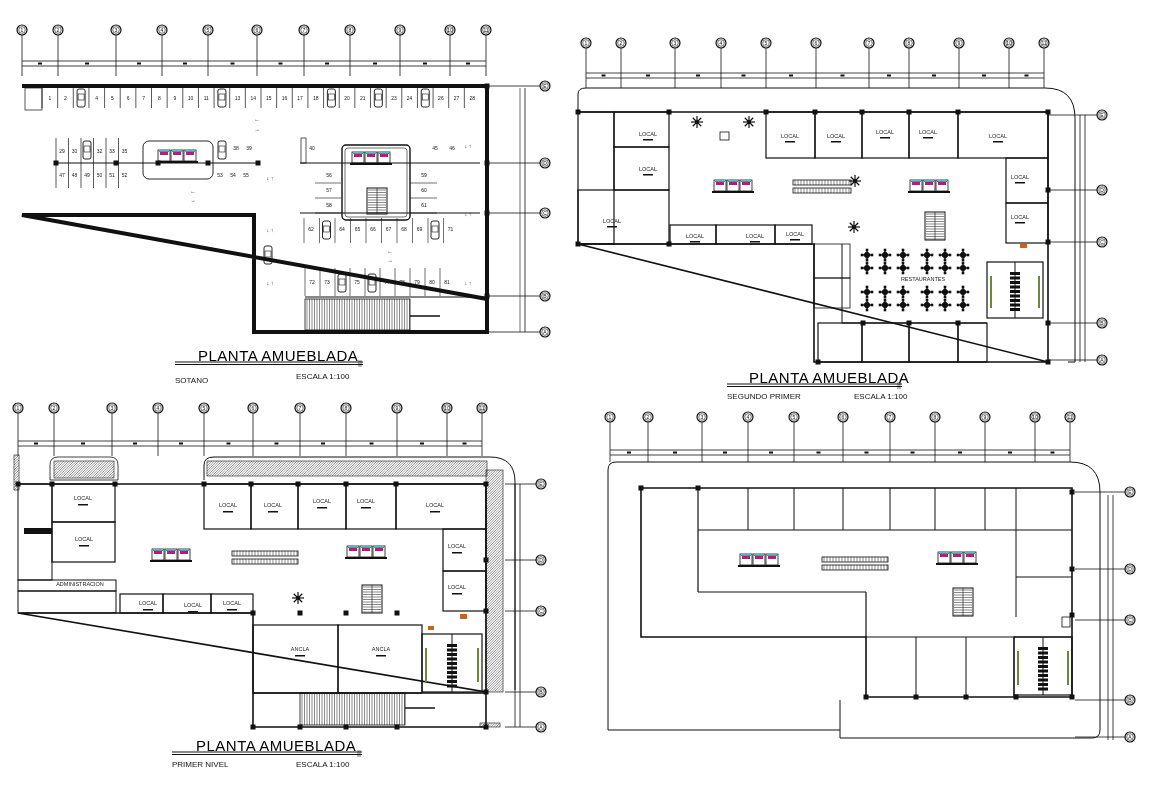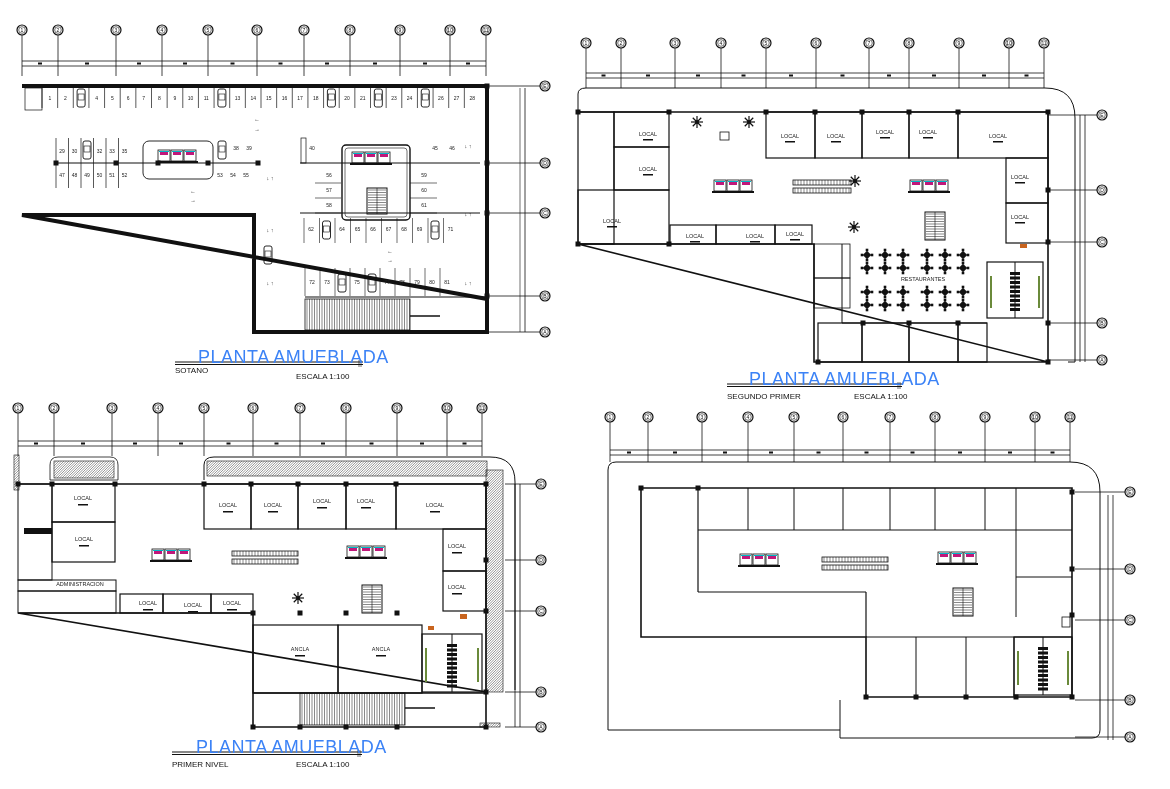--- a/index.html
+++ b/index.html
@@ -1,18 +1,18 @@
 <!DOCTYPE html>
 <html><head>
 <meta charset="utf-8">
 <style>
   html,body{margin:0;padding:0;background:#fff;}
   body{width:1170px;height:789px;position:relative;overflow:hidden;font-family:"Liberation Sans",sans-serif;}
   svg{position:absolute;left:0;top:0;}
-  .title{position:absolute;font-size:18px;letter-spacing:0.5px;color:#3b82f6;}
+  .title{position:absolute;font-size:15px;letter-spacing:0.5px;color:#000000;}
   .sub{position:absolute;font-size:8px;color:#111;}
   .lbl{font-family:"Liberation Sans",sans-serif;font-size:5.5px;fill:#222;}
   .num{font-family:"Liberation Sans",sans-serif;font-size:5px;fill:#222;}
   .axis{font-family:"Liberation Sans",sans-serif;font-size:5px;fill:#111;}
 </style>
 </head>
 <body>
 
 <svg id="drawing" width="1170" height="789" viewBox="0 0 1170 789" xmlns="http://www.w3.org/2000/svg">
     <g>
@@ -1532,21 +1532,21 @@
       <rect x="1069.5" y="612.5" width="5" height="5" fill="#111111"></rect>
       <rect x="1069.5" y="694.5" width="5" height="5" fill="#111111"></rect>
       <rect x="863.5" y="694.5" width="5" height="5" fill="#111111"></rect>
       <rect x="913.5" y="694.5" width="5" height="5" fill="#111111"></rect>
       <rect x="963.5" y="694.5" width="5" height="5" fill="#111111"></rect>
       <rect x="1013.5" y="694.5" width="5" height="5" fill="#111111"></rect>
     </g>
   </svg>
 
 <div class="title" style="left:198px;top:347px;">PLANTA AMUEBLADA</div>
-<div class="sub" style="left:175px;top:366px;">SOTANO</div>
+<div class="sub" style="left:175px;top:376px;">SOTANO</div>
 <div class="sub" style="left:296px;top:372px;">ESCALA 1:100</div>
 
 <div class="title" style="left:749px;top:369px;">PLANTA AMUEBLADA</div>
 <div class="sub" style="left:727px;top:392px;">SEGUNDO PRIMER</div>
 <div class="sub" style="left:854px;top:392px;">ESCALA 1:100</div>
 
 <div class="title" style="left:196px;top:737px;">PLANTA AMUEBLADA</div>
 <div class="sub" style="left:172px;top:760px;">PRIMER NIVEL</div>
 <div class="sub" style="left:296px;top:760px;">ESCALA 1:100</div>
 

